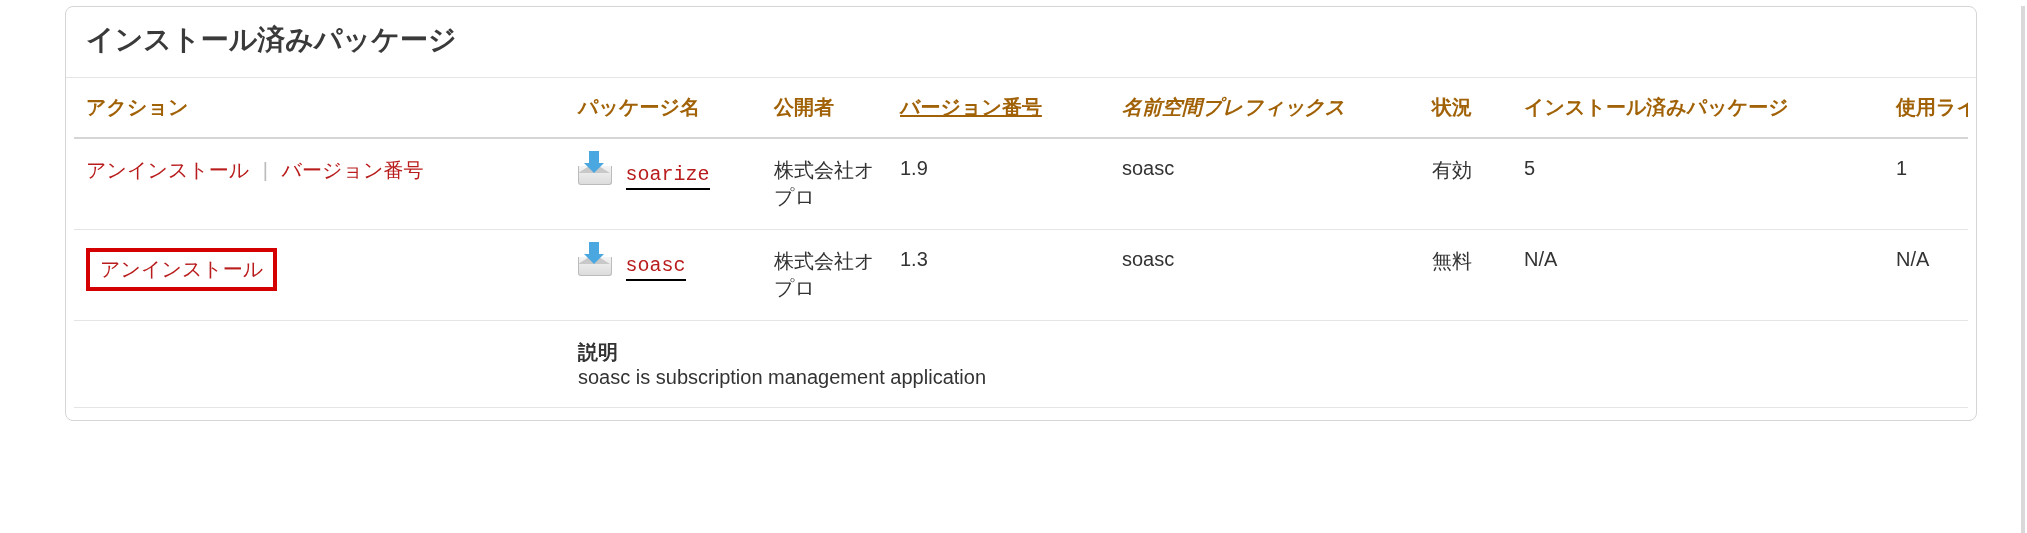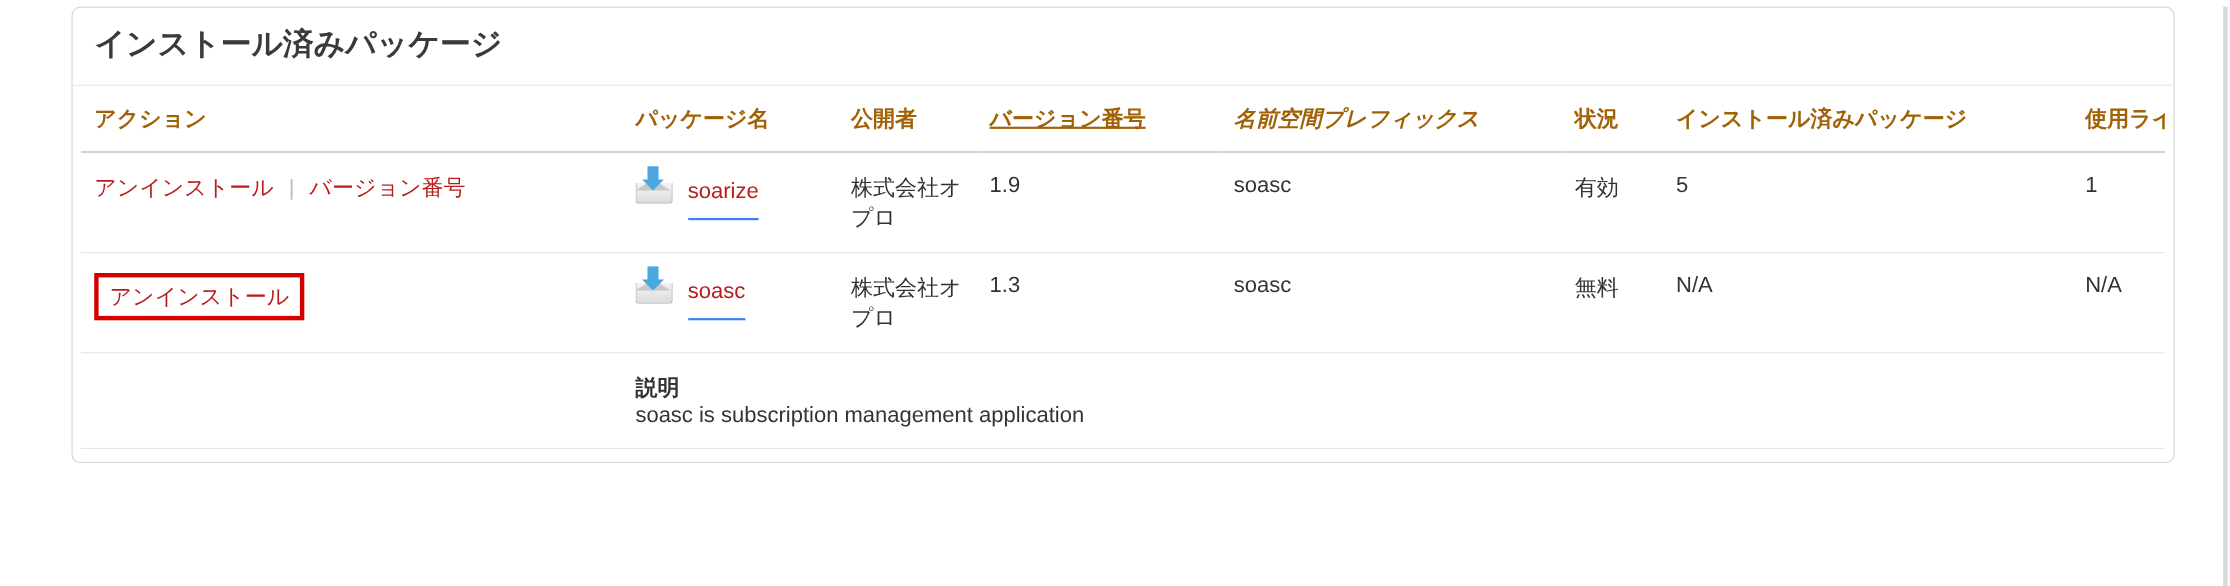--- a/index.html
+++ b/index.html
@@ -73,21 +73,21 @@
   .col-ver    { width: 200px; text-decoration: underline; }
   .col-ns     { width: 288px; font-style: italic; }
   .col-stat   { width: 70px; }
   .col-lic    { width: 350px; }
   .col-used   { width: 160px; }
 
   a.link {
     color: #b91c1c;
     text-decoration: none;
   }
-  a.link .u { border-bottom: 2px solid #3b82f6; padding-bottom: 13px; }
+  a.link .u { border-bottom: 2px solid #000000; padding-bottom: 2px; font-family: Liberation Mono, monospace; }
   .sep { color: #bbb; padding: 0 8px; }
   .pkg-cell { white-space: nowrap; }
   .pkg-cell .icon-wrap { display: inline-block; vertical-align: middle; margin-right: 10px; }
   .pkg-cell .pkg-name { display: inline-block; vertical-align: middle; }
 
   .highlight {
     border: 4px solid #d40000;
     padding: 4px 10px;
     display: inline-block;
   }

